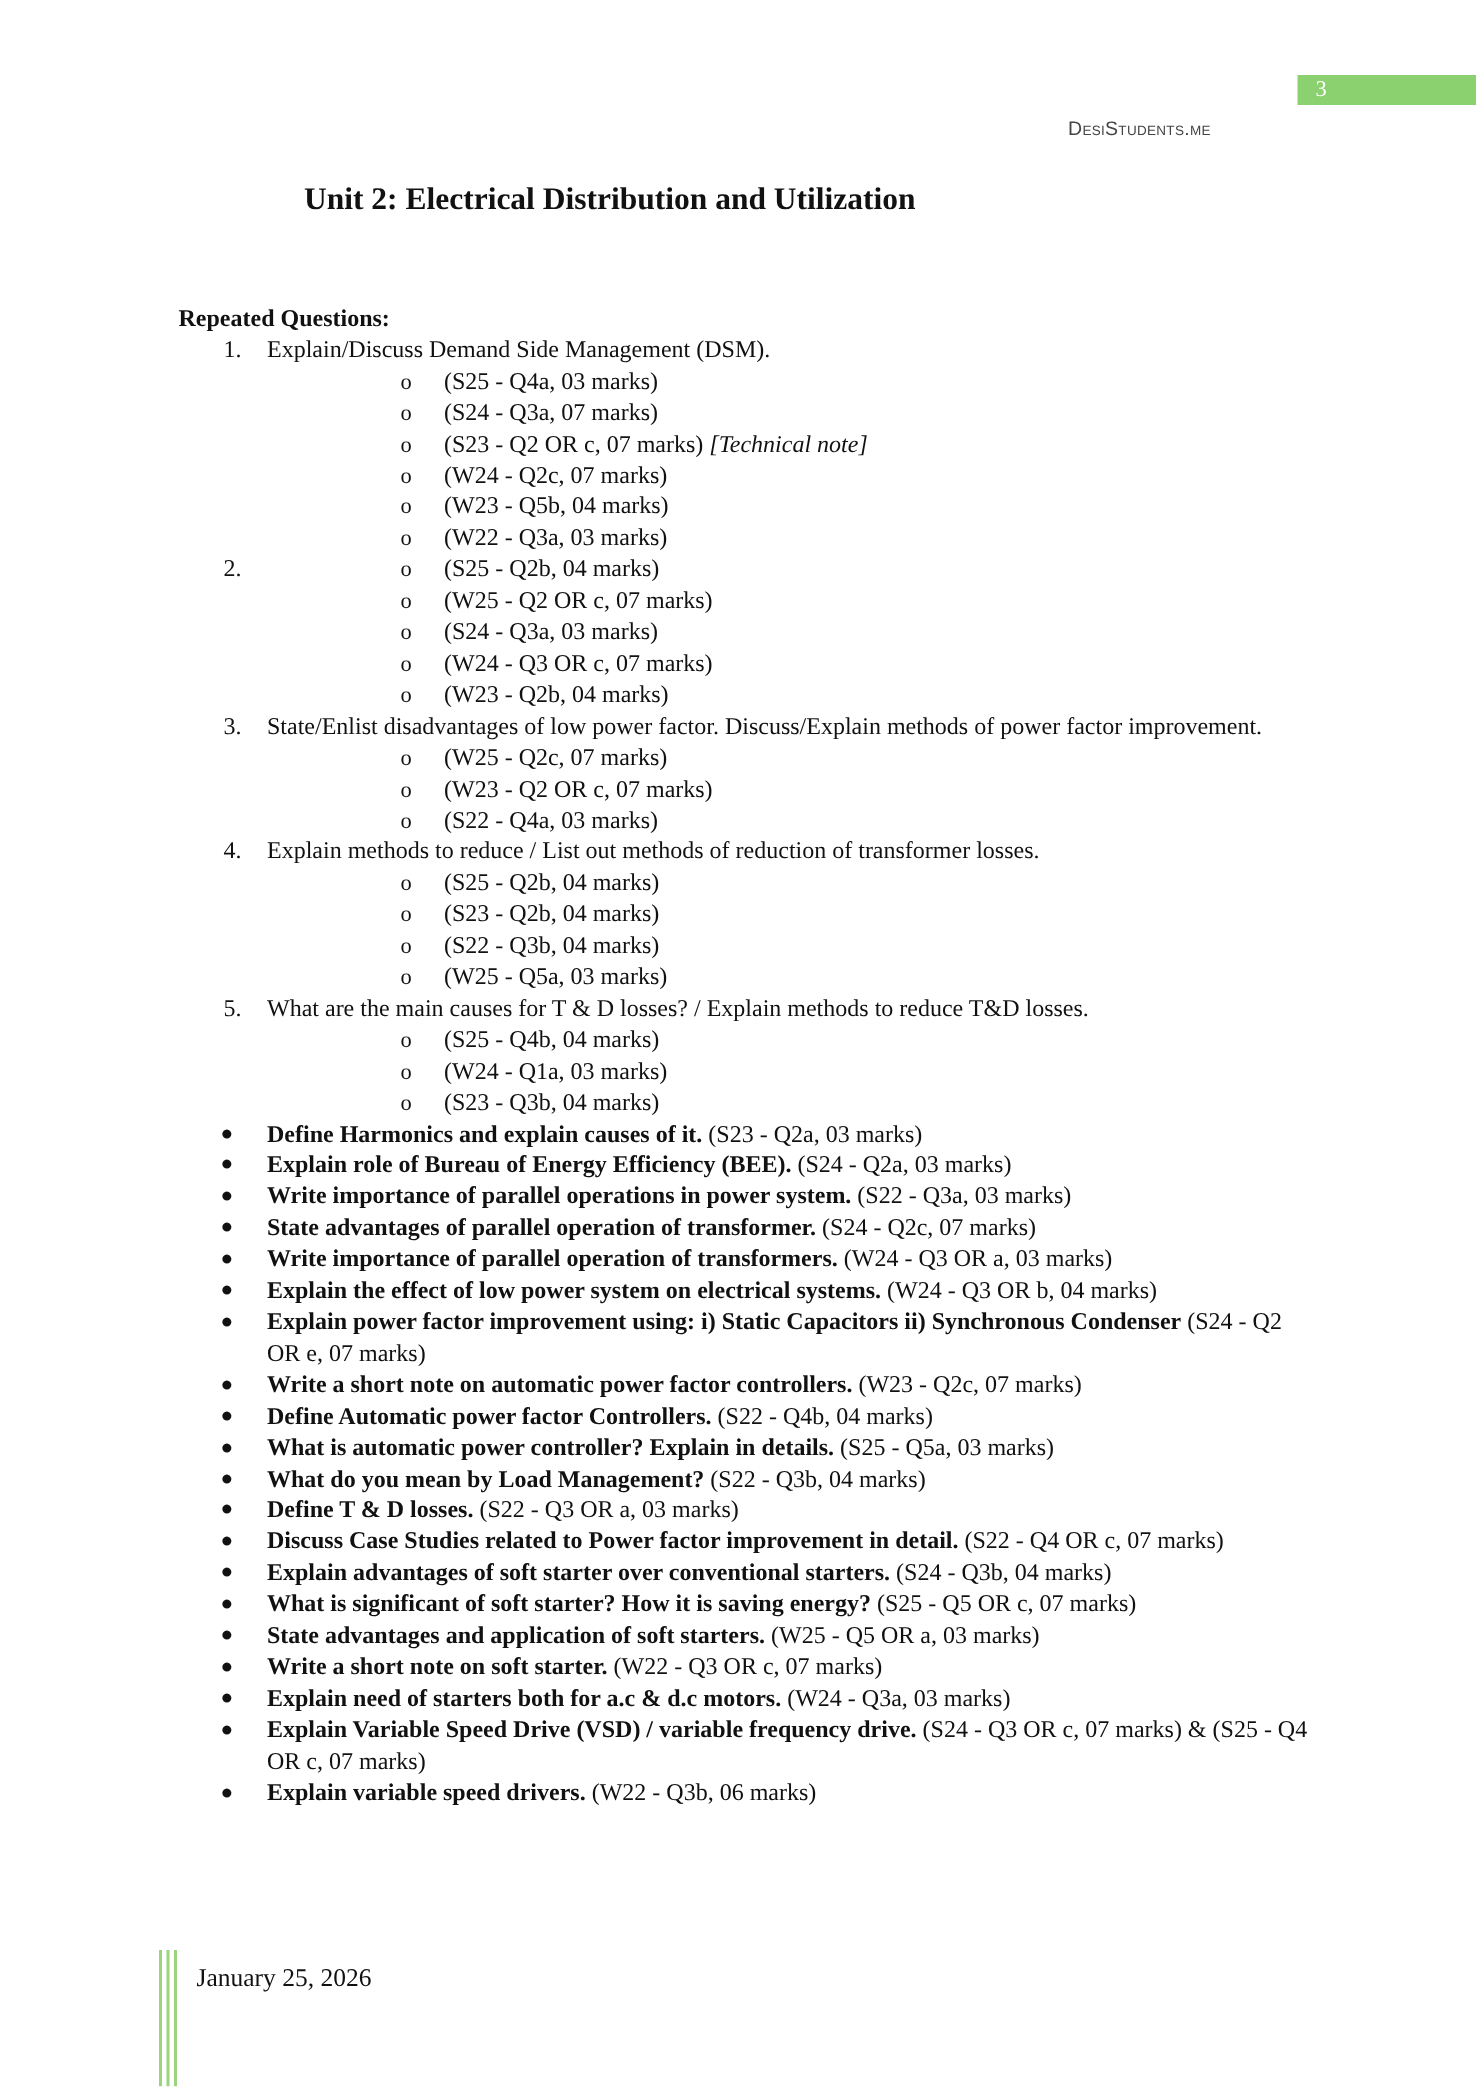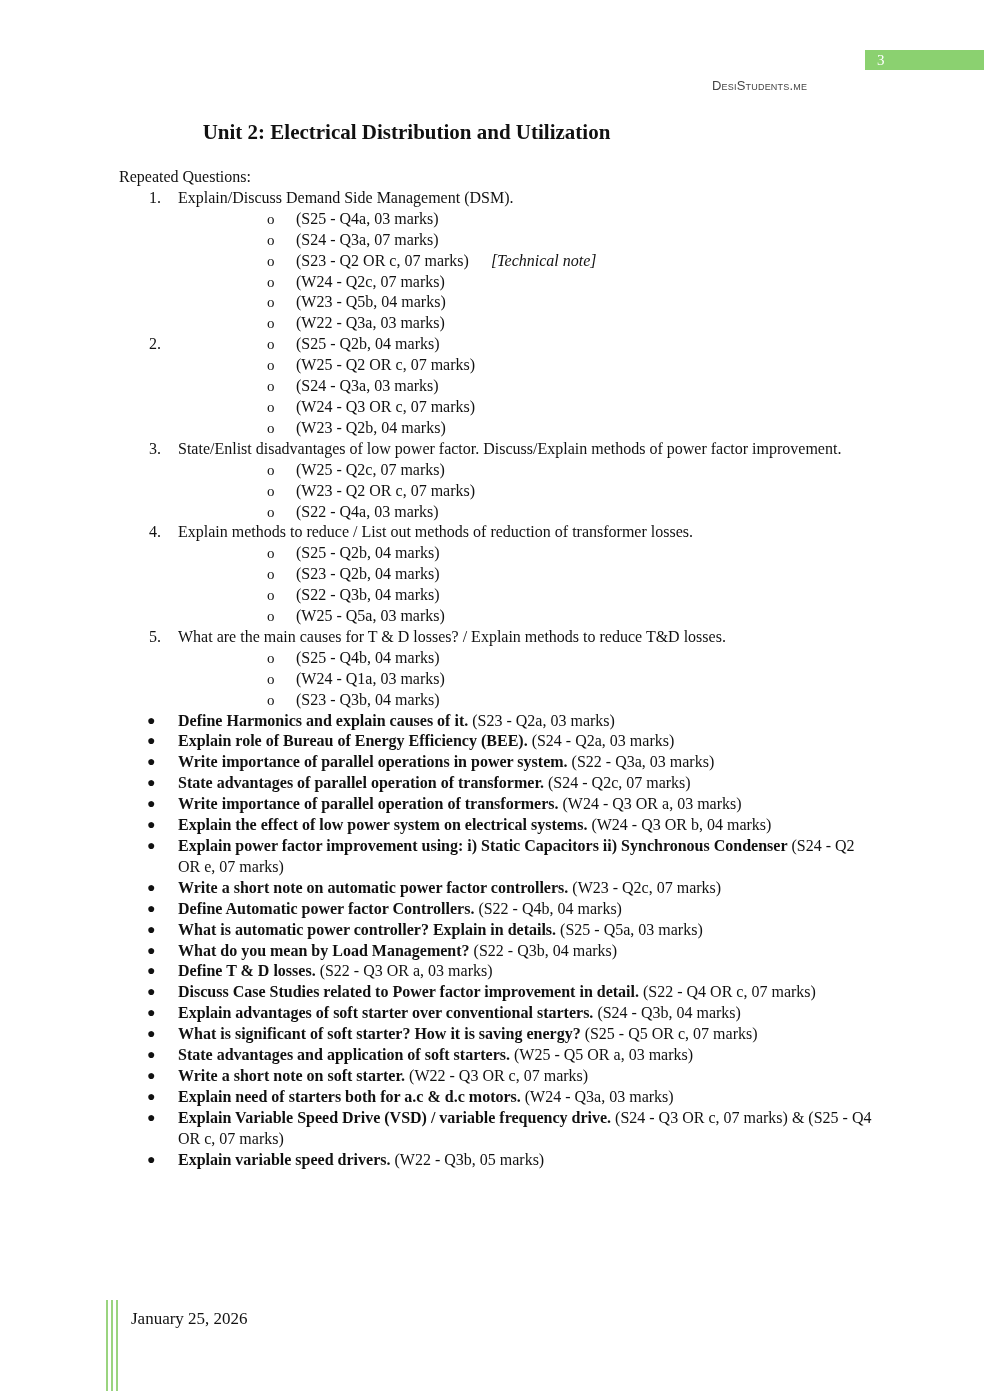--- a/index.html
+++ b/index.html
@@ -19,28 +19,28 @@
       font-family: "Liberation Serif", serif; font-size: 15px;
       padding-left: 12px; line-height: 20px;
     }
 
     .title {
       position: absolute; top: 120px; left: 0; width: 813px; text-align: center;
       font-weight: bold; font-size: 21px; color: #111;
     }
 
     .content { position: absolute; top: 167px; left: 119px; width: 760px; font-size: 16px; line-height: 20.9px; }
-    .section-heading { font-weight: normal; }
+    .section-heading { font-weight: bold; margin-top: 36px; }
     .num-item { position: relative; padding-left: 59px; }
     .num-item .num { position: absolute; left: 30px; top: 0; }
     .num-item .q { font-weight: normal; display: block; }
     .sub-list { list-style: none; }
     .sub-item { position: relative; padding-left: 118px; }
     .sub-item .circ { position: absolute; left: 89px; top: 0; font-size: 15px; }
-    .note { font-style: italic; margin-left: 18px; }
+    .note { font-style: italic; }
 
     .bullet-list { list-style: none; }
     .bullet-item { position: relative; padding-left: 59px; padding-right: 0; }
     .bullet-item .dot { position: absolute; left: 28px; top: 0; font-size: 14px; }
     .bullet-item b { font-weight: bold; }
 
     .footer-bars { position: absolute; top: 1300px; left: 106px; width: 12px; height: 91px; }
     .footer-bars span { position: absolute; top: 0; width: 2px; height: 91px; background: #9ad47f; }
     .footer-date { position: absolute; top: 1309px; left: 131px; font-size: 17px; color: #111; text-align: center; }
   </style>
@@ -119,21 +119,21 @@
       <li class="bullet-item"><span class="dot">●</span><b>What is automatic power controller? Explain in details.</b> <span>(S25 - Q5a, 03 marks)</span></li>
       <li class="bullet-item"><span class="dot">●</span><b>What do you mean by Load Management?</b> <span>(S22 - Q3b, 04 marks)</span></li>
       <li class="bullet-item"><span class="dot">●</span><b>Define T &amp; D losses.</b> <span>(S22 - Q3 OR a, 03 marks)</span></li>
       <li class="bullet-item"><span class="dot">●</span><b>Discuss Case Studies related to Power factor improvement in detail.</b> <span>(S22 - Q4 OR c, 07 marks)</span></li>
       <li class="bullet-item"><span class="dot">●</span><b>Explain advantages of soft starter over conventional starters.</b> <span>(S24 - Q3b, 04 marks)</span></li>
       <li class="bullet-item"><span class="dot">●</span><b>What is significant of soft starter? How it is saving energy?</b> <span>(S25 - Q5 OR c, 07 marks)</span></li>
       <li class="bullet-item"><span class="dot">●</span><b>State advantages and application of soft starters.</b> <span>(W25 - Q5 OR a, 03 marks)</span></li>
       <li class="bullet-item"><span class="dot">●</span><b>Write a short note on soft starter.</b> <span>(W22 - Q3 OR c, 07 marks)</span></li>
       <li class="bullet-item"><span class="dot">●</span><b>Explain need of starters both for a.c &amp; d.c motors.</b> <span>(W24 - Q3a, 03 marks)</span></li>
       <li class="bullet-item"><span class="dot">●</span><b>Explain Variable Speed Drive (VSD) / variable frequency drive.</b> <span>(S24 - Q3 OR c, 07 marks) &amp; (S25 - Q4 OR c, 07 marks)</span></li>
-      <li class="bullet-item"><span class="dot">●</span><b>Explain variable speed drivers.</b> <span>(W22 - Q3b, 05 marks)</span></li>
+      <li class="bullet-item"><span class="dot">●</span><b>Explain variable speed drivers.</b> <span>(W22 - Q3b, 06 marks)</span></li>
     </ul>
 </div>
 
 <div class="footer-bars">
   <span style="left:0"></span>
   <span style="left:5px"></span>
   <span style="left:10px"></span>
 </div>
 <div class="footer-date">January 25, 2026</div>
 

